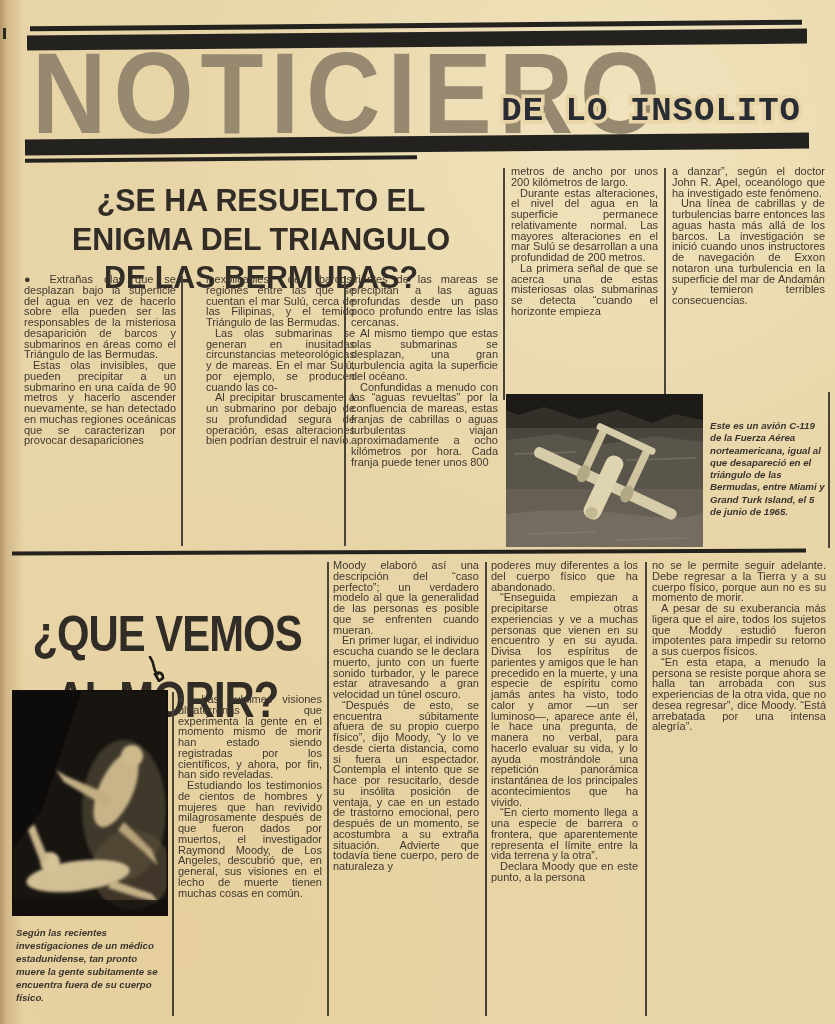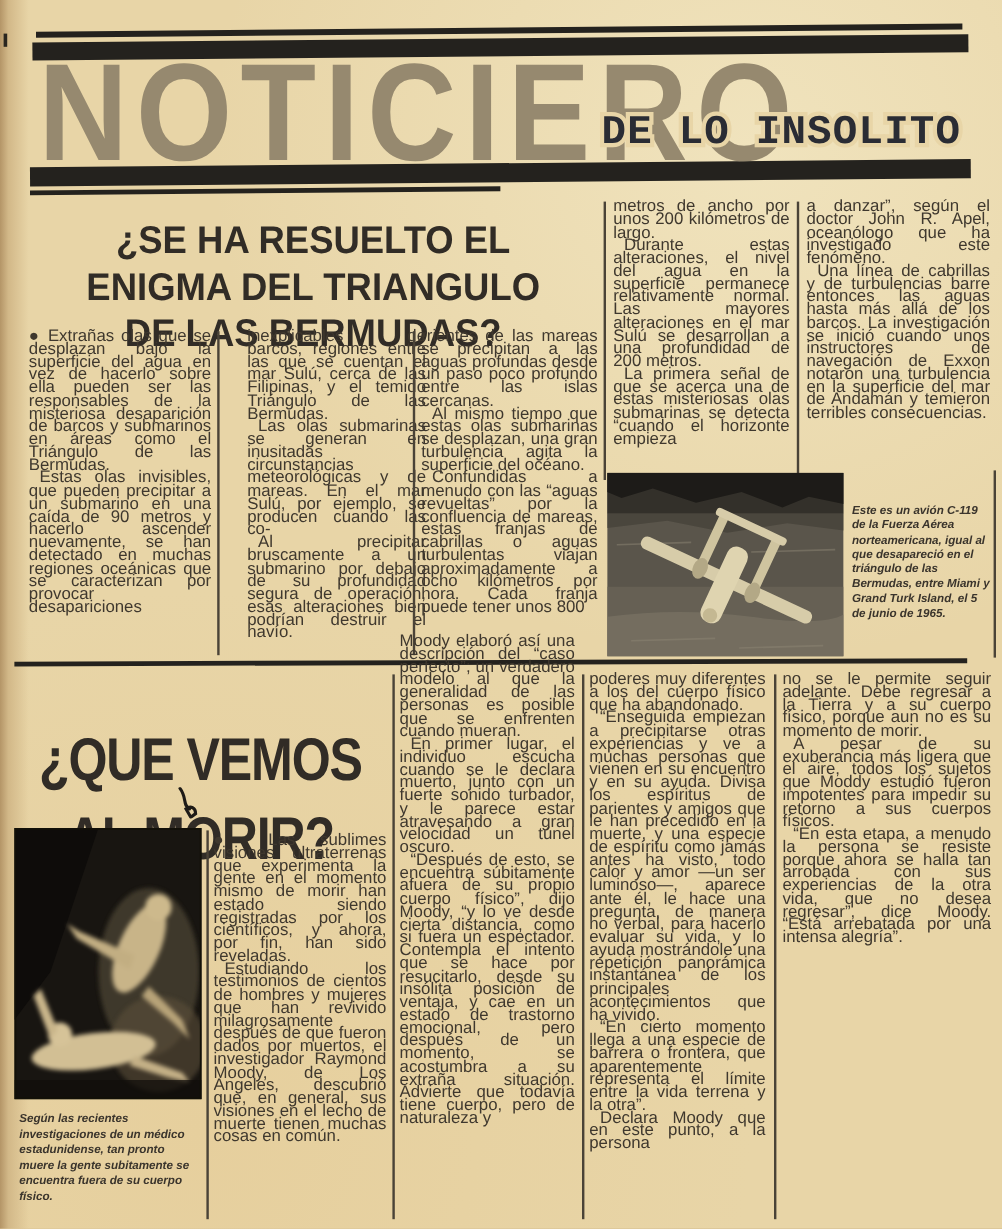--- a/index.html
+++ b/index.html
@@ -42,21 +42,21 @@
   }
   .headline1 span{display:block;}
   .headline2{
     position:absolute;left:14px;top:564px;width:306px;text-align:center;
     font-weight:bold;font-size:44px;line-height:58px;color:var(--head-ink);
     letter-spacing:-1px;transform:scale(.95,1.14);transform-origin:top center;
   }
   .headline2 span{display:block;}
   .col{
     position:absolute;overflow:hidden;color:var(--ink);
-    font-size:14px;line-height:10.75px;text-align:justify;
+    font-size:11px;line-height:10.75px;text-align:justify;
   }
   .col p{margin:0;text-indent:9px;}
   .col p:first-child{text-indent:0;}
   .vrule{position:absolute;width:1.5px;background:var(--rule);}
   .caption{
     position:absolute;color:#3a342c;font-weight:bold;font-style:italic;
     font-size:9.7px;line-height:12.3px;text-align:left;
   }
   .divider{position:absolute;background:var(--bar);}
   figure{margin:0;padding:0;}
@@ -183,21 +183,21 @@
         <path d="M0,210 H156 V226 H0 Z" fill="#0f0d0a" opacity="0.7"></path>
         <rect width="156" height="226" fill="none" stroke="#121008" stroke-width="3"></rect>
       </svg>
     </figure>
     <figcaption class="caption" style="left:16px;top:926px;width:152px;line-height:13px;">Según las recientes investigaciones de un médico estadunidense, tan pronto muere la gente subitamente se encuentra fuera de su cuerpo físico.</figcaption>
 
     <div class="col" style="left:178px;top:694px;width:144px;height:322px;">
         <p>● Las sublimes visiones ultraterrenas que experimenta la gente en el momento mismo de morir han estado siendo registradas por los científicos, y ahora, por fin, han sido reveladas.</p>
         <p>Estudiando los testimonios de cientos de hombres y mujeres que han revivido milagrosamente después de que fueron dados por muertos, el investigador Raymond Moody, de Los Angeles, descubrió que, en general, sus visiones en el lecho de muerte tienen muchas cosas en común.</p>
       </div>
-    <div class="col" style="left:333px;top:528px;width:146px;height:458px;">
+    <div class="col" style="left:333px;top:560px;width:146px;height:458px;">
         <p>Moody elaboró así una descripción del “caso perfecto”; un verdadero modelo al que la generalidad de las personas es posible que se enfrenten cuando mueran.</p>
         <p>En primer lugar, el individuo escucha cuando se le declara muerto, junto con un fuerte sonido turbador, y le parece estar atravesando a gran velocidad un túnel oscuro.</p>
         <p>“Después de esto, se encuentra súbitamente afuera de su propio cuerpo físico”, dijo Moody, “y lo ve desde cierta distancia, como si fuera un espectador. Contempla el intento que se hace por resucitarlo, desde su insólita posición de ventaja, y cae en un estado de trastorno emocional, pero después de un momento, se acostumbra a su extraña situación. Advierte que todavía tiene cuerpo, pero de naturaleza y</p>
       </div>
     <div class="col" style="left:491px;top:560px;width:147px;height:458px;">
         <p>poderes muy diferentes a los del cuerpo físico que ha abandonado.</p>
         <p>“Enseguida empiezan a precipitarse otras experiencias y ve a muchas personas que vienen en su encuentro y en su ayuda. Divisa los espíritus de parientes y amigos que le han precedido en la muerte, y una especie de espíritu como jamás antes ha visto, todo calor y amor —un ser luminoso—, aparece ante él, le hace una pregunta, de manera no verbal, para hacerlo evaluar su vida, y lo ayuda mostrándole una repetición panorámica instantánea de los principales acontecimientos que ha vivido.</p>
         <p>“En cierto momento llega a una especie de barrera o frontera, que aparentemente representa el límite entre la vida terrena y la otra”.</p>
         <p>Declara Moody que en este punto, a la persona</p>
       </div>

